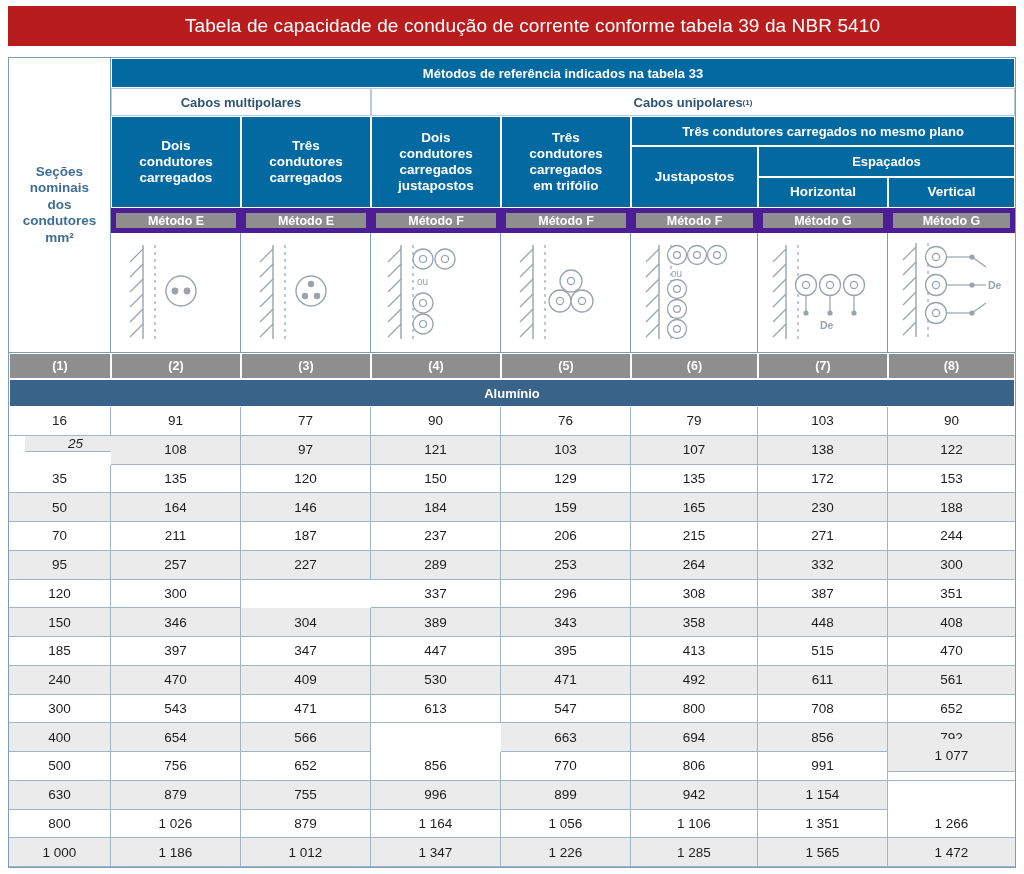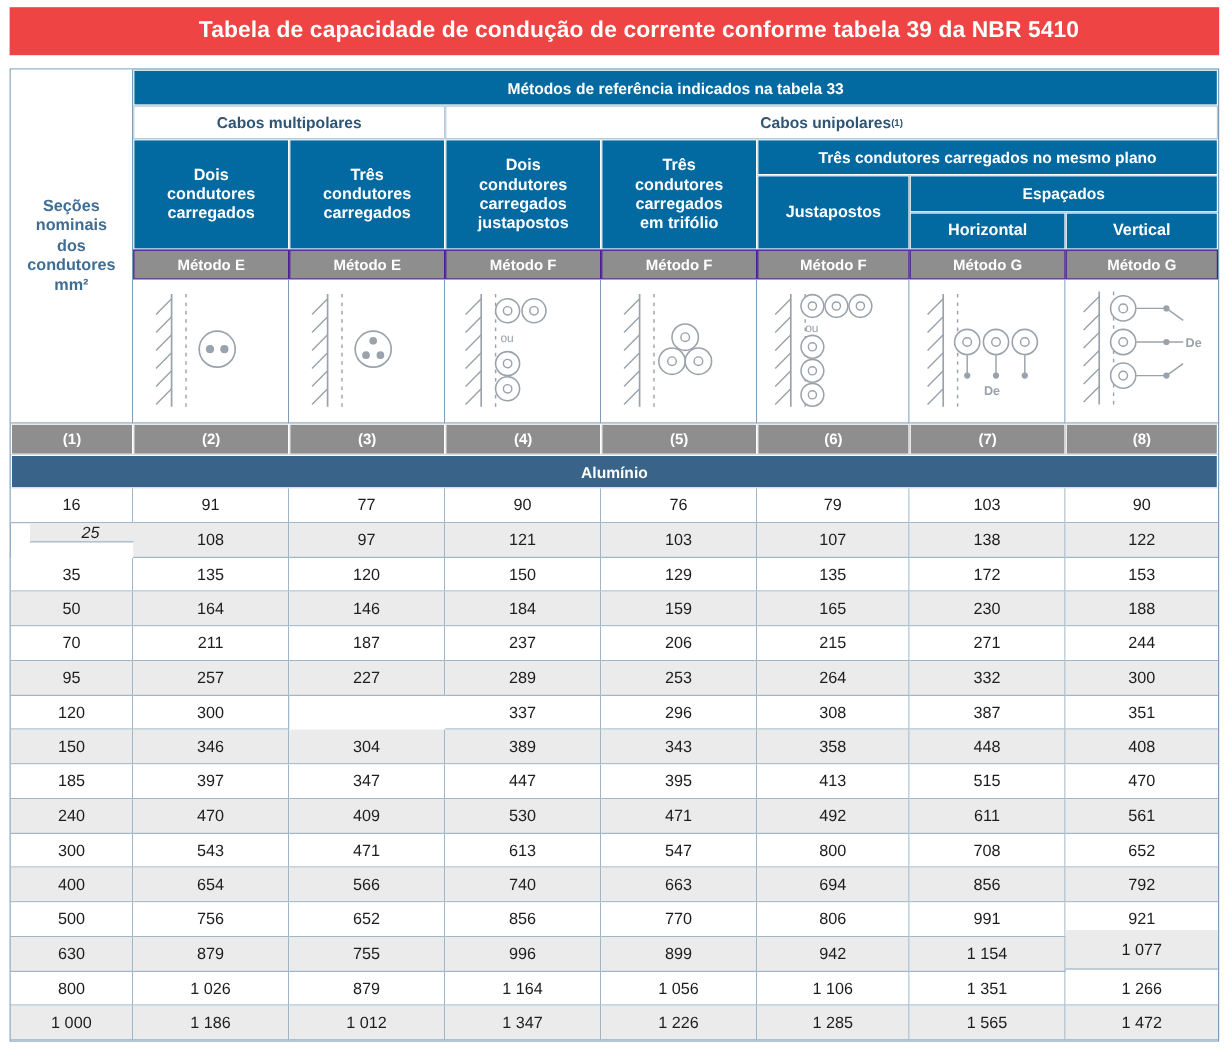--- a/index.html
+++ b/index.html
@@ -13,24 +13,24 @@
     width: 1024px; height: 874px;
     position: relative;
     overflow: hidden;
   }
 
   
   .title-bar {
     position: absolute;
     left: 8px; top: 6px;
     width: 1008px; height: 40px;
-    background: #ef4444;
+    background: #b91c1c;
     color: #ffffff;
     display: flex; align-items: center; justify-content: center;
-    font-size: 19px; font-weight: bold;
+    font-size: 19px; font-weight: normal;
     letter-spacing: 0.1px;
     padding-left: 41px;
   }
 
   
   .table-wrap {
     position: absolute;
     left: 8px; top: 57px;
     width: 1008px; height: 811px;
     border: 1px solid #7d9cb8;
@@ -57,21 +57,21 @@
   .hdr-white {
     background: #ffffff;
     color: #2f5574;
     font-weight: bold;
     border: 1px solid #b9cbdb;
   }
   .hdr-gray {
     background: #8e8e8e;
     color: #ffffff;
     font-weight: bold;
-    border: 1px solid #4c1d95;
+    border: 5px solid #4c1d95;
   }
   .hdr-left {
     background: #ffffff;
     color: #3f6d94;
     font-weight: bold;
     border-right: 1px solid #7d9cb8;
     border-bottom: 1px solid #7d9cb8;
     line-height: 1.22;
     font-size: 13.5px;
   }
@@ -411,41 +411,40 @@
         <div class="cell data-cell row-odd" style="left: 102px; top: 636.5px; width: 130px; height: 28.75px;">543</div>
         <div class="cell data-cell row-odd" style="left: 232px; top: 636.5px; width: 130px; height: 28.75px;">471</div>
         <div class="cell data-cell row-odd" style="left: 362px; top: 636.5px; width: 130px; height: 28.75px;">613</div>
         <div class="cell data-cell row-odd" style="left: 492px; top: 636.5px; width: 130px; height: 28.75px;">547</div>
         <div class="cell data-cell row-odd" style="left: 622px; top: 636.5px; width: 127px; height: 28.75px;">800</div>
         <div class="cell data-cell row-odd" style="left: 749px; top: 636.5px; width: 130px; height: 28.75px;">708</div>
         <div class="cell data-cell row-odd last" style="left: 879px; top: 636.5px; width: 127px; height: 28.75px;">652</div>
         <div class="cell data-cell row-even" style="left: 0px; top: 665.25px; width: 102px; height: 28.75px;">400</div>
         <div class="cell data-cell row-even" style="left: 102px; top: 665.25px; width: 130px; height: 28.75px;">654</div>
         <div class="cell data-cell row-even" style="left: 232px; top: 665.25px; width: 130px; height: 28.75px;">566</div>
-        <div class="cell data-cell row-even" style="left: 362px; top: 665.25px; width: 130px; height: 28.75px;">740</div>
         <div class="cell data-cell row-even" style="left: 492px; top: 665.25px; width: 130px; height: 28.75px;">663</div>
         <div class="cell data-cell row-even" style="left: 622px; top: 665.25px; width: 127px; height: 28.75px;">694</div>
         <div class="cell data-cell row-even" style="left: 749px; top: 665.25px; width: 130px; height: 28.75px;">856</div>
         <div class="cell data-cell row-even last" style="left: 879px; top: 665.25px; width: 127px; height: 28.75px;">792</div>
         <div class="cell data-cell row-odd" style="left: 0px; top: 694px; width: 102px; height: 28.75px;">500</div>
         <div class="cell data-cell row-odd" style="left: 102px; top: 694px; width: 130px; height: 28.75px;">756</div>
         <div class="cell data-cell row-odd" style="left: 232px; top: 694px; width: 130px; height: 28.75px;">652</div>
         <div class="cell data-cell row-odd" style="left: 362px; top: 694px; width: 130px; height: 28.75px;">856</div>
         <div class="cell data-cell row-odd" style="left: 492px; top: 694px; width: 130px; height: 28.75px;">770</div>
         <div class="cell data-cell row-odd" style="left: 622px; top: 694px; width: 127px; height: 28.75px;">806</div>
         <div class="cell data-cell row-odd" style="left: 749px; top: 694px; width: 130px; height: 28.75px;">991</div>
         <div class="cell data-cell row-odd last" style="left: 879px; top: 694px; width: 127px; height: 28.75px;">921</div>
         <div class="cell data-cell row-even" style="left: 0px; top: 722.75px; width: 102px; height: 28.75px;">630</div>
         <div class="cell data-cell row-even" style="left: 102px; top: 722.75px; width: 130px; height: 28.75px;">879</div>
         <div class="cell data-cell row-even" style="left: 232px; top: 722.75px; width: 130px; height: 28.75px;">755</div>
         <div class="cell data-cell row-even" style="left: 362px; top: 722.75px; width: 130px; height: 28.75px;">996</div>
         <div class="cell data-cell row-even" style="left: 492px; top: 722.75px; width: 130px; height: 28.75px;">899</div>
         <div class="cell data-cell row-even" style="left: 622px; top: 722.75px; width: 127px; height: 28.75px;">942</div>
         <div class="cell data-cell row-even" style="left: 749px; top: 722.75px; width: 130px; height: 28.75px;">1 154</div>
-        <div class="cell data-cell row-even last" style="left: 879px; top: 681px; width: 127px; height: 33px; margin-top: 36px;">1 077</div>
+        <div class="cell data-cell row-even last" style="left: 879px; top: 681px; width: 127px; height: 33px;">1 077</div>
         <div class="cell data-cell row-odd" style="left: 0px; top: 751.5px; width: 102px; height: 28.75px;">800</div>
         <div class="cell data-cell row-odd" style="left: 102px; top: 751.5px; width: 130px; height: 28.75px;">1 026</div>
         <div class="cell data-cell row-odd" style="left: 232px; top: 751.5px; width: 130px; height: 28.75px;">879</div>
         <div class="cell data-cell row-odd" style="left: 362px; top: 751.5px; width: 130px; height: 28.75px;">1 164</div>
         <div class="cell data-cell row-odd" style="left: 492px; top: 751.5px; width: 130px; height: 28.75px;">1 056</div>
         <div class="cell data-cell row-odd" style="left: 622px; top: 751.5px; width: 127px; height: 28.75px;">1 106</div>
         <div class="cell data-cell row-odd" style="left: 749px; top: 751.5px; width: 130px; height: 28.75px;">1 351</div>
         <div class="cell data-cell row-odd last" style="left: 879px; top: 751.5px; width: 127px; height: 28.75px;">1 266</div>
         <div class="cell data-cell row-even" style="left: 0px; top: 780.25px; width: 102px; height: 28.75px;">1 000</div>
         <div class="cell data-cell row-even" style="left: 102px; top: 780.25px; width: 130px; height: 28.75px;">1 186</div>

